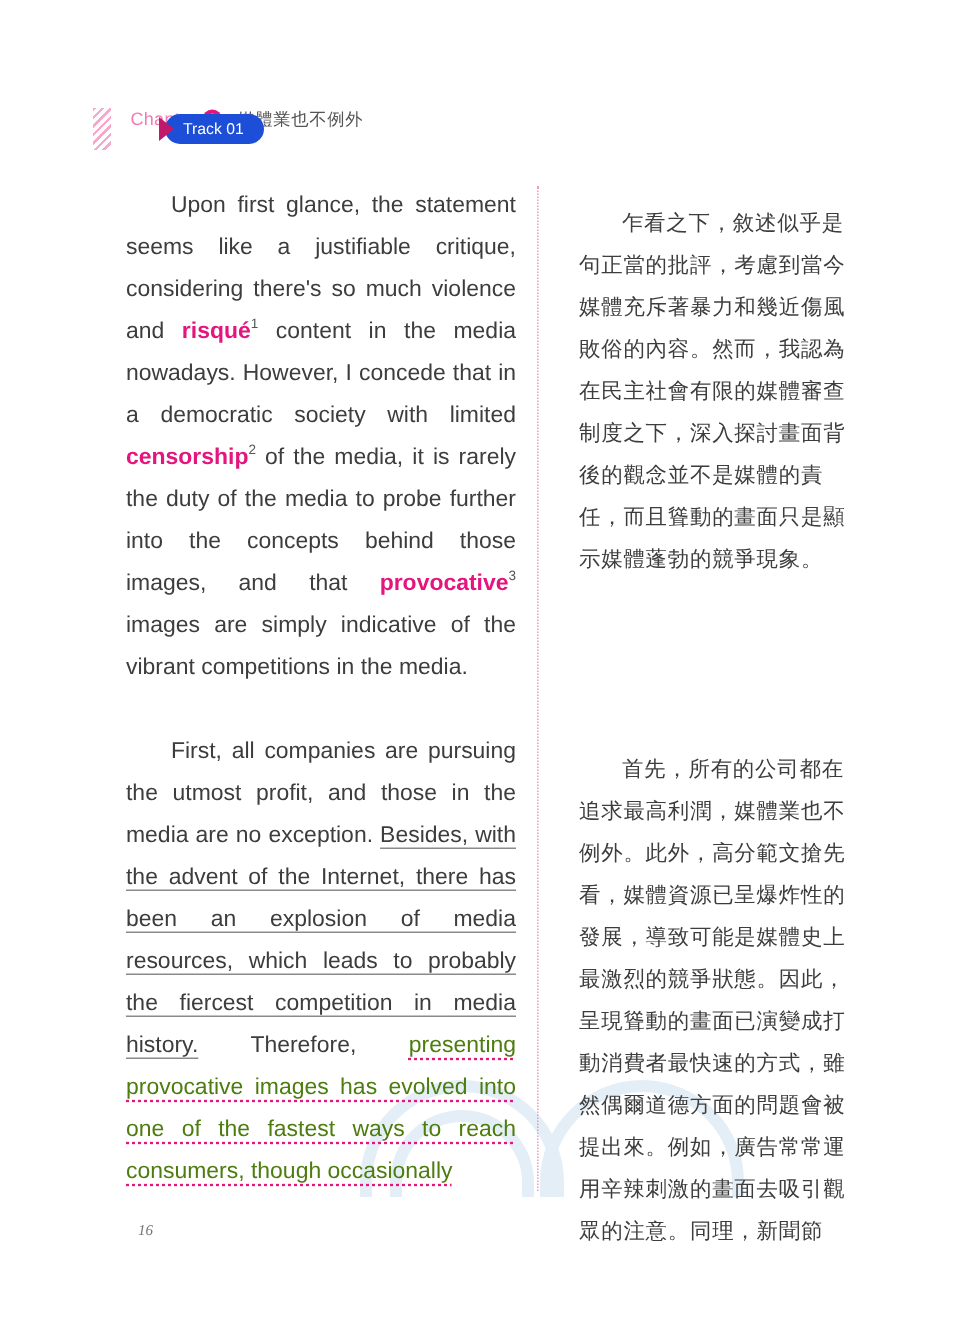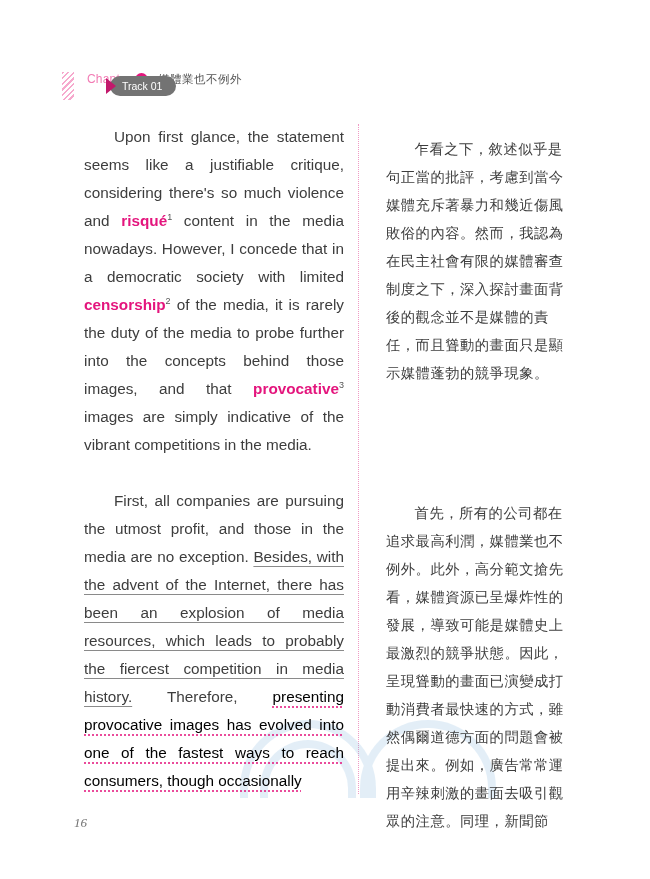--- a/index.html
+++ b/index.html
@@ -8,41 +8,41 @@
   .chapter-header { position: absolute; left: 87px; top: 30px; height: 18px; display: flex; align-items: center; font-size: 12px; margin-top: 40px; }
   .chapter-word { color: #f27bb4; font-family: "Liberation Sans", sans-serif; font-weight: normal; font-size: 12px; letter-spacing: 0.2px; }
   .chapter-num { display: inline-block; width: 13px; height: 13px; border-radius: 50%; background: #e4157d; color: #fff; font-size: 9px; font-weight: bold; text-align: center; line-height: 13px; margin-left: 4px; font-family: "Liberation Sans", sans-serif; }
   .chapter-title { color: #555; font-size: 11.5px; margin-left: 10px; letter-spacing: 0.5px; }
 
   .section-title-row { position: absolute; left: 62px; top: 70px; height: 32px; display: flex; align-items: center; }
   .hatch { width: 12px; height: 28px; background: repeating-linear-gradient(135deg, #f6a9cd 0 1.5px, transparent 1.5px 4px); margin-right: 12px; }
   .section-title { color: #e4157d; font-size: 23px; font-weight: bold; letter-spacing: 1px; }
   .track-badge { margin-left: 20px; display: flex; align-items: center; position: relative; height: 20px; }
   .track-arrow { width: 0; height: 0; border-top: 8px solid transparent; border-bottom: 8px solid transparent; border-left: 10px solid #c2186b; position: absolute; left: 0; top: 2px; z-index: 2; }
-  .track-pill { margin-left: 4px; background: #737373; color: #fff; border-radius: 10px; height: 20px; line-height: 20px; padding: 0 14px 0 12px; font-size: 10.5px; font-family: "Liberation Sans", sans-serif; }
+  .track-pill { margin-left: 4px; background: #1d4ed8; color: #fff; border-radius: 10px; height: 20px; line-height: 20px; padding: 0 14px 0 12px; font-size: 10.5px; font-family: "Liberation Sans", sans-serif; }
 
   .divider { position: absolute; left: 358px; top: 124px; width: 0; height: 670px; border-left: 1.5px dotted #f09ac4; }
 
   .en-col { position: absolute; left: 84px; width: 260px; font-family: "Liberation Sans", sans-serif; font-size: 15.3px; line-height: 28px; color: #3d3d3d; text-align: justify; text-align-last: left; }
   .en-col p { margin: 0; text-indent: 30px; }
   .zh-col { position: absolute; left: 374px; width: 202px; font-size: 14.3px; line-height: 28px; color: #3d3d3d; letter-spacing: 0.5px; }
   .zh-col p { margin: 12px; text-indent: 2em; }
 
   .p1 { top: 123px; }
   .p2 { top: 487px; }
 
   .kw { color: #e4157d; font-weight: bold; }
   .sup { font-size: 9px; vertical-align: super; line-height: 0; color: #555; font-weight: normal; }
   .ul { text-decoration: underline; text-decoration-color: #8a8a8a; text-underline-offset: 4px; }
-  .pink-dotted { color: #000000; text-decoration: underline dotted; text-decoration-color: #e4157d; text-underline-offset: 5px; }
+  .pink-dotted { color: #4d7c0f; text-decoration: underline dotted; text-decoration-color: #e4157d; text-underline-offset: 5px; }
 
   .watermark { position: absolute; left: 230px; top: 700px; width: 260px; height: 90px; pointer-events: none; opacity: 0.18; }
   .watermark .arc { position: absolute; border: 8px solid #6aa7d8; border-bottom: none; border-radius: 120px 120px 0 0; }
 
-  .page-number { position: absolute; left: 74px; top: 815px; font-family: "Liberation Serif", serif; font-style: italic; font-size: 13px; color: #737373; }
+  .page-number { position: absolute; left: 92px; top: 815px; font-family: "Liberation Serif", serif; font-style: italic; font-size: 10px; color: #737373; }
 </style>
 </head>
 <body>
 
 <div class="chapter-header">
   <span class="chapter-word">Chapter</span>
   <span class="chapter-num">1</span>
   <span class="chapter-title">媒體業也不例外</span>
 </div>
 

